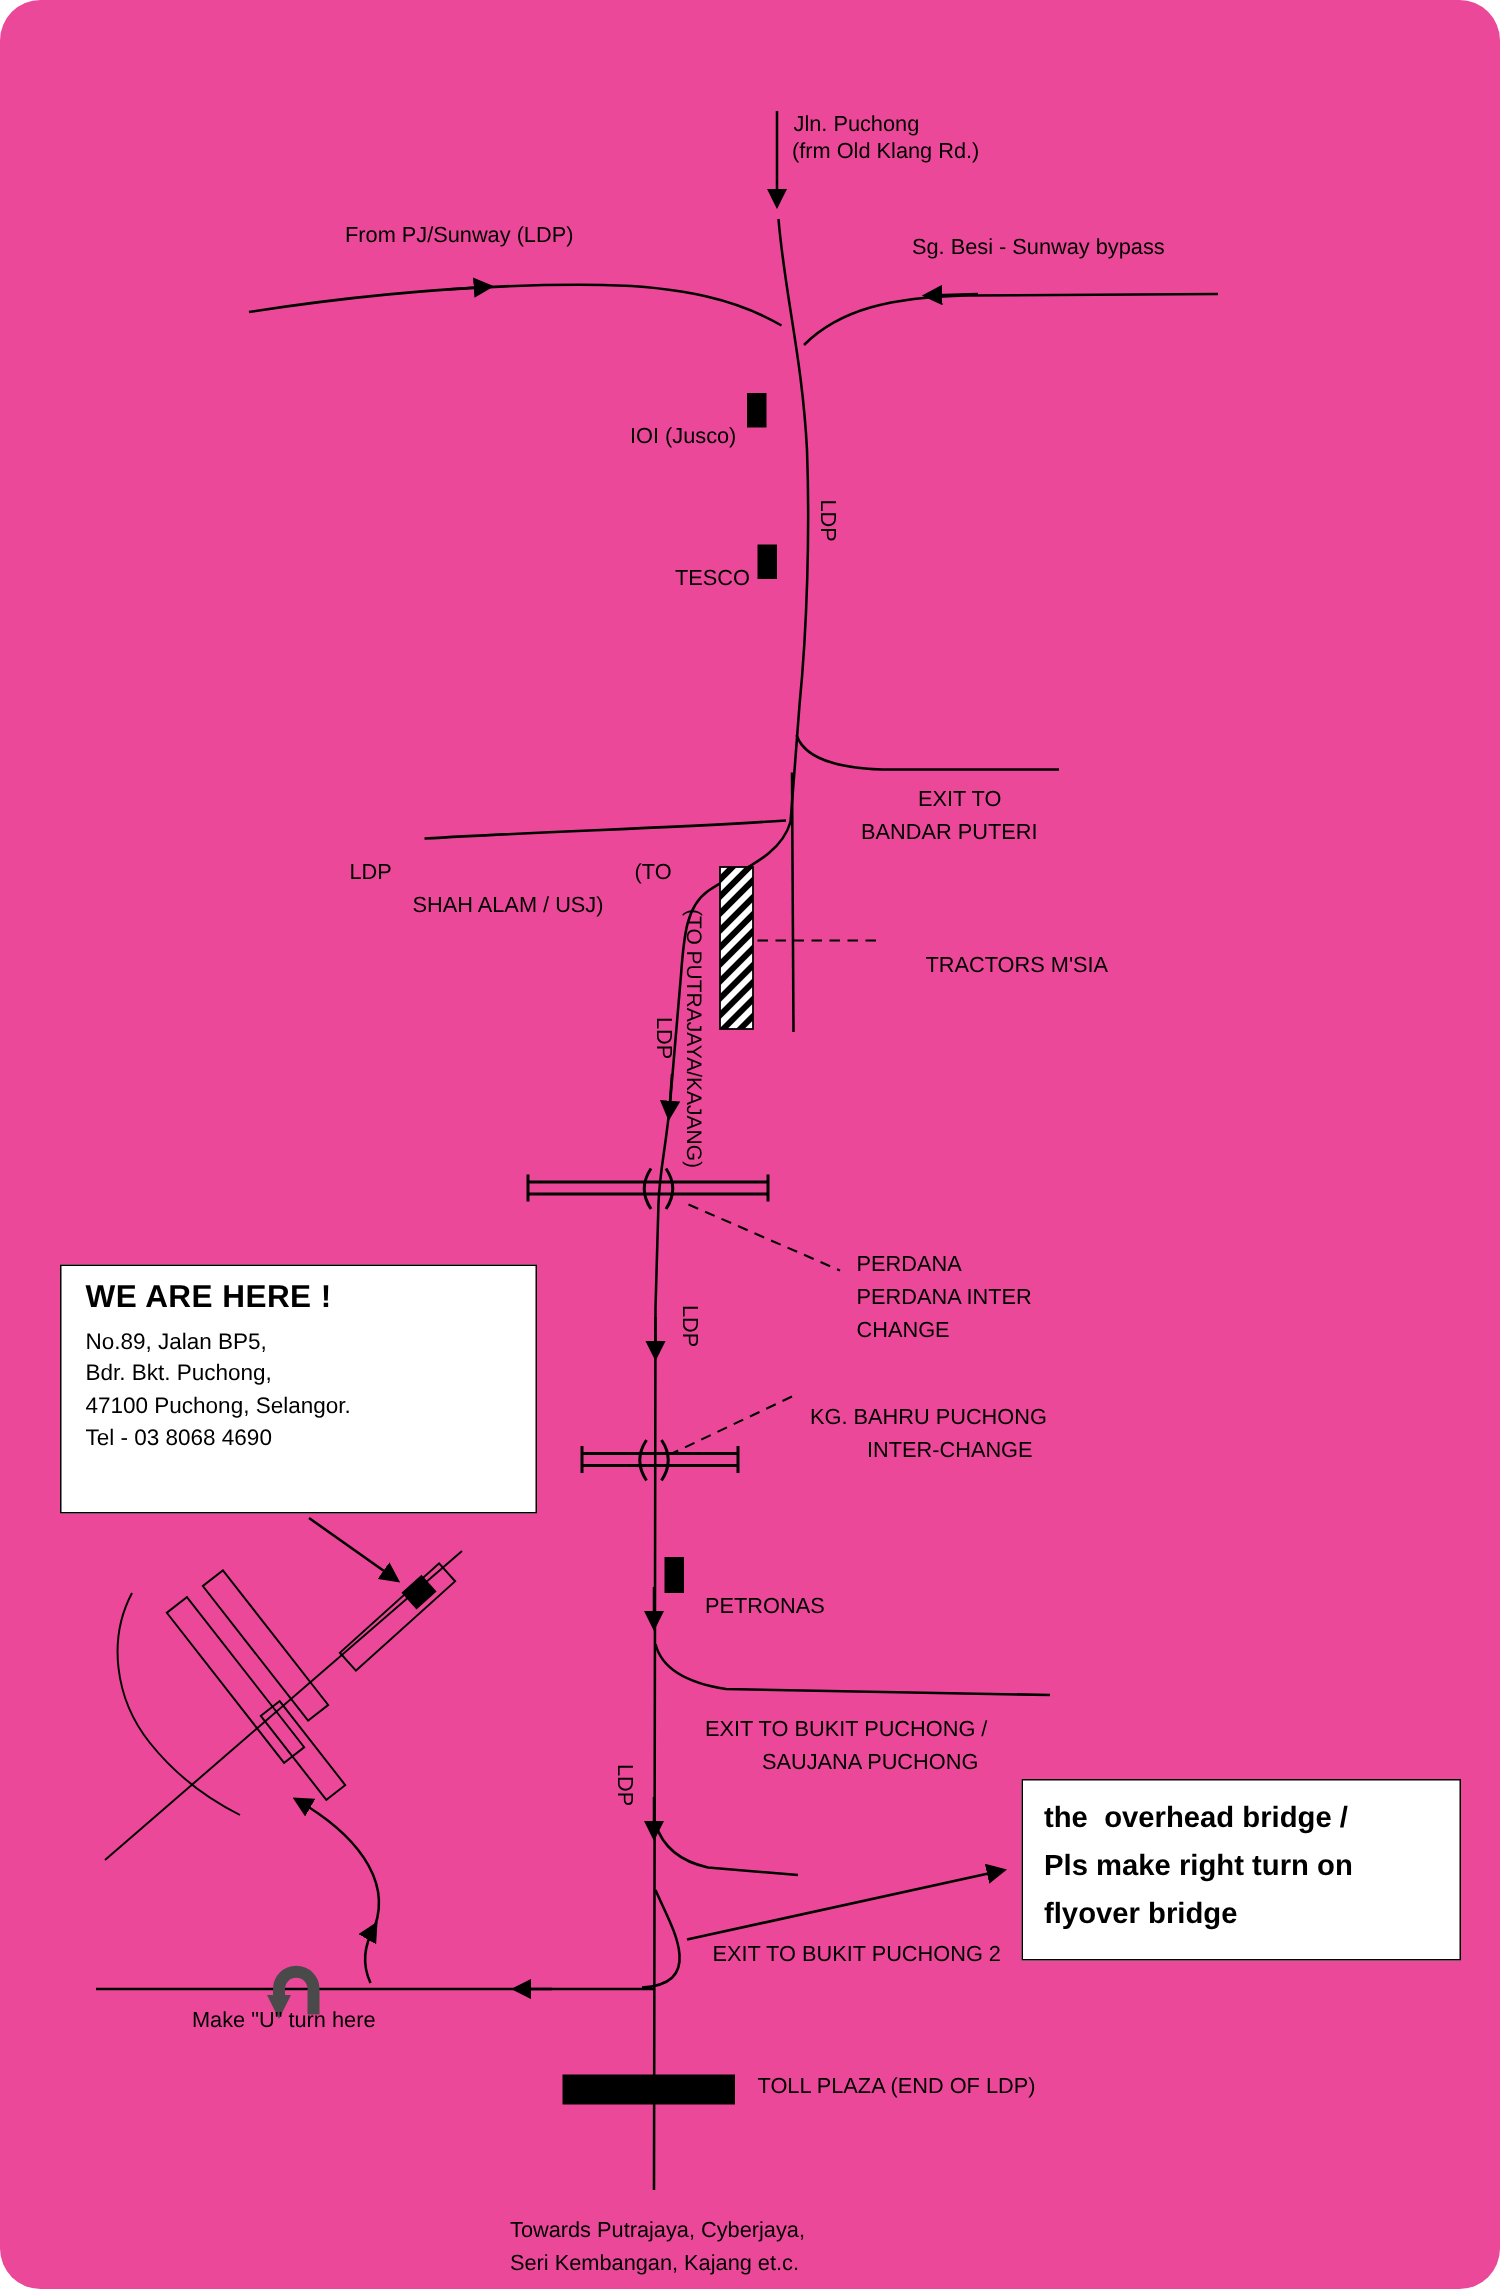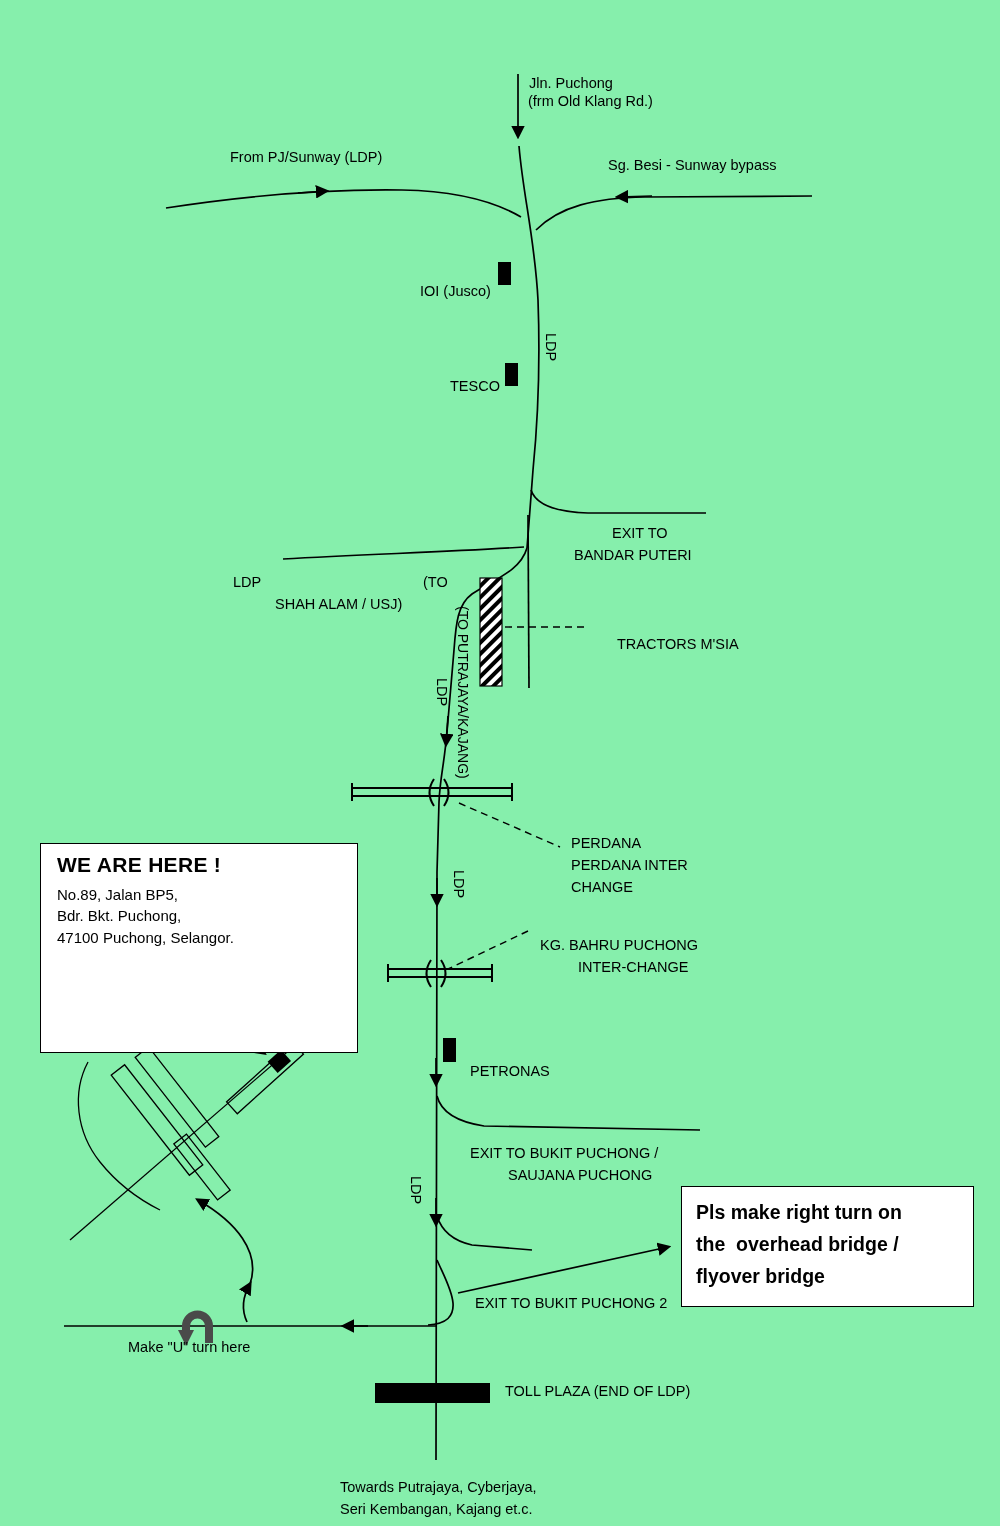--- a/index.html
+++ b/index.html
@@ -1,24 +1,24 @@
 <!DOCTYPE html>
 <html><head>
 <meta charset="utf-8">
 <style>
   html,body{margin:0;padding:0;background:#ffffff;}
   .stage{
-    position:relative;width:1000px;height:1526px;background:#86efac;
-    font-family:"Liberation Sans", sans-serif;color:#000;overflow:hidden;
+    position:relative;width:1000px;height:1526px;background:#ec4899;
+    font-family:"Liberation Sans", sans-serif;color:#000;overflow:hidden;border-radius:27px;
   }
   .map-svg{position:absolute;left:0;top:0;}
   .lbl{position:absolute;font-size:14.5px;line-height:1.1;white-space:pre;color:#000;}
   .vlbl{transform-origin:0 0;transform:rotate(90deg);}
   .box{position:absolute;border:1.7px solid #000;background:#fff;box-sizing:border-box;}
-  .here-box{left:40px;top:843px;width:318px;height:210px;padding:9px 16px;}
+  .here-box{left:40px;top:843px;width:318px;height:166px;padding:9px 16px;}
   .here-title{font-size:21px;font-weight:bold;margin-bottom:7px;letter-spacing:.3px;}
   .here-line{font-size:15px;line-height:1.42;white-space:pre;}
   .note-box{left:681px;top:1186px;width:293px;height:121px;padding:10px 14px;}
   .note-line{font-size:19.5px;font-weight:bold;line-height:1.63;white-space:pre;}
 </style>
 </head>
 <body>
 
 <div class="stage">
 
@@ -129,21 +129,22 @@
   <div class="lbl" style="left:128px;top:1340px">Make "U" turn here</div>
   <div class="lbl" style="left:505px;top:1384px">TOLL PLAZA (END OF LDP)</div>
   <div class="lbl" style="left:340px;top:1480px">Towards Putrajaya, Cyberjaya,</div>
   <div class="lbl" style="left:340px;top:1502px">Seri Kembangan, Kajang et.c.</div>
 
   <div class="box here-box">
     <div class="here-title">WE ARE HERE !</div>
     <div class="here-line">No.89, Jalan BP5,</div>
     <div class="here-line">Bdr. Bkt. Puchong,</div>
     <div class="here-line">47100 Puchong, Selangor.</div>
+    <div class="here-line">Tel - 03 8068 4690</div>
   </div>
 
   <div class="box note-box">
+    <div class="note-line">the  overhead bridge /</div>
     <div class="note-line">Pls make right turn on</div>
-    <div class="note-line">the  overhead bridge /</div>
     <div class="note-line">flyover bridge</div>
   </div>
 
 </div>
 
 </body></html>

